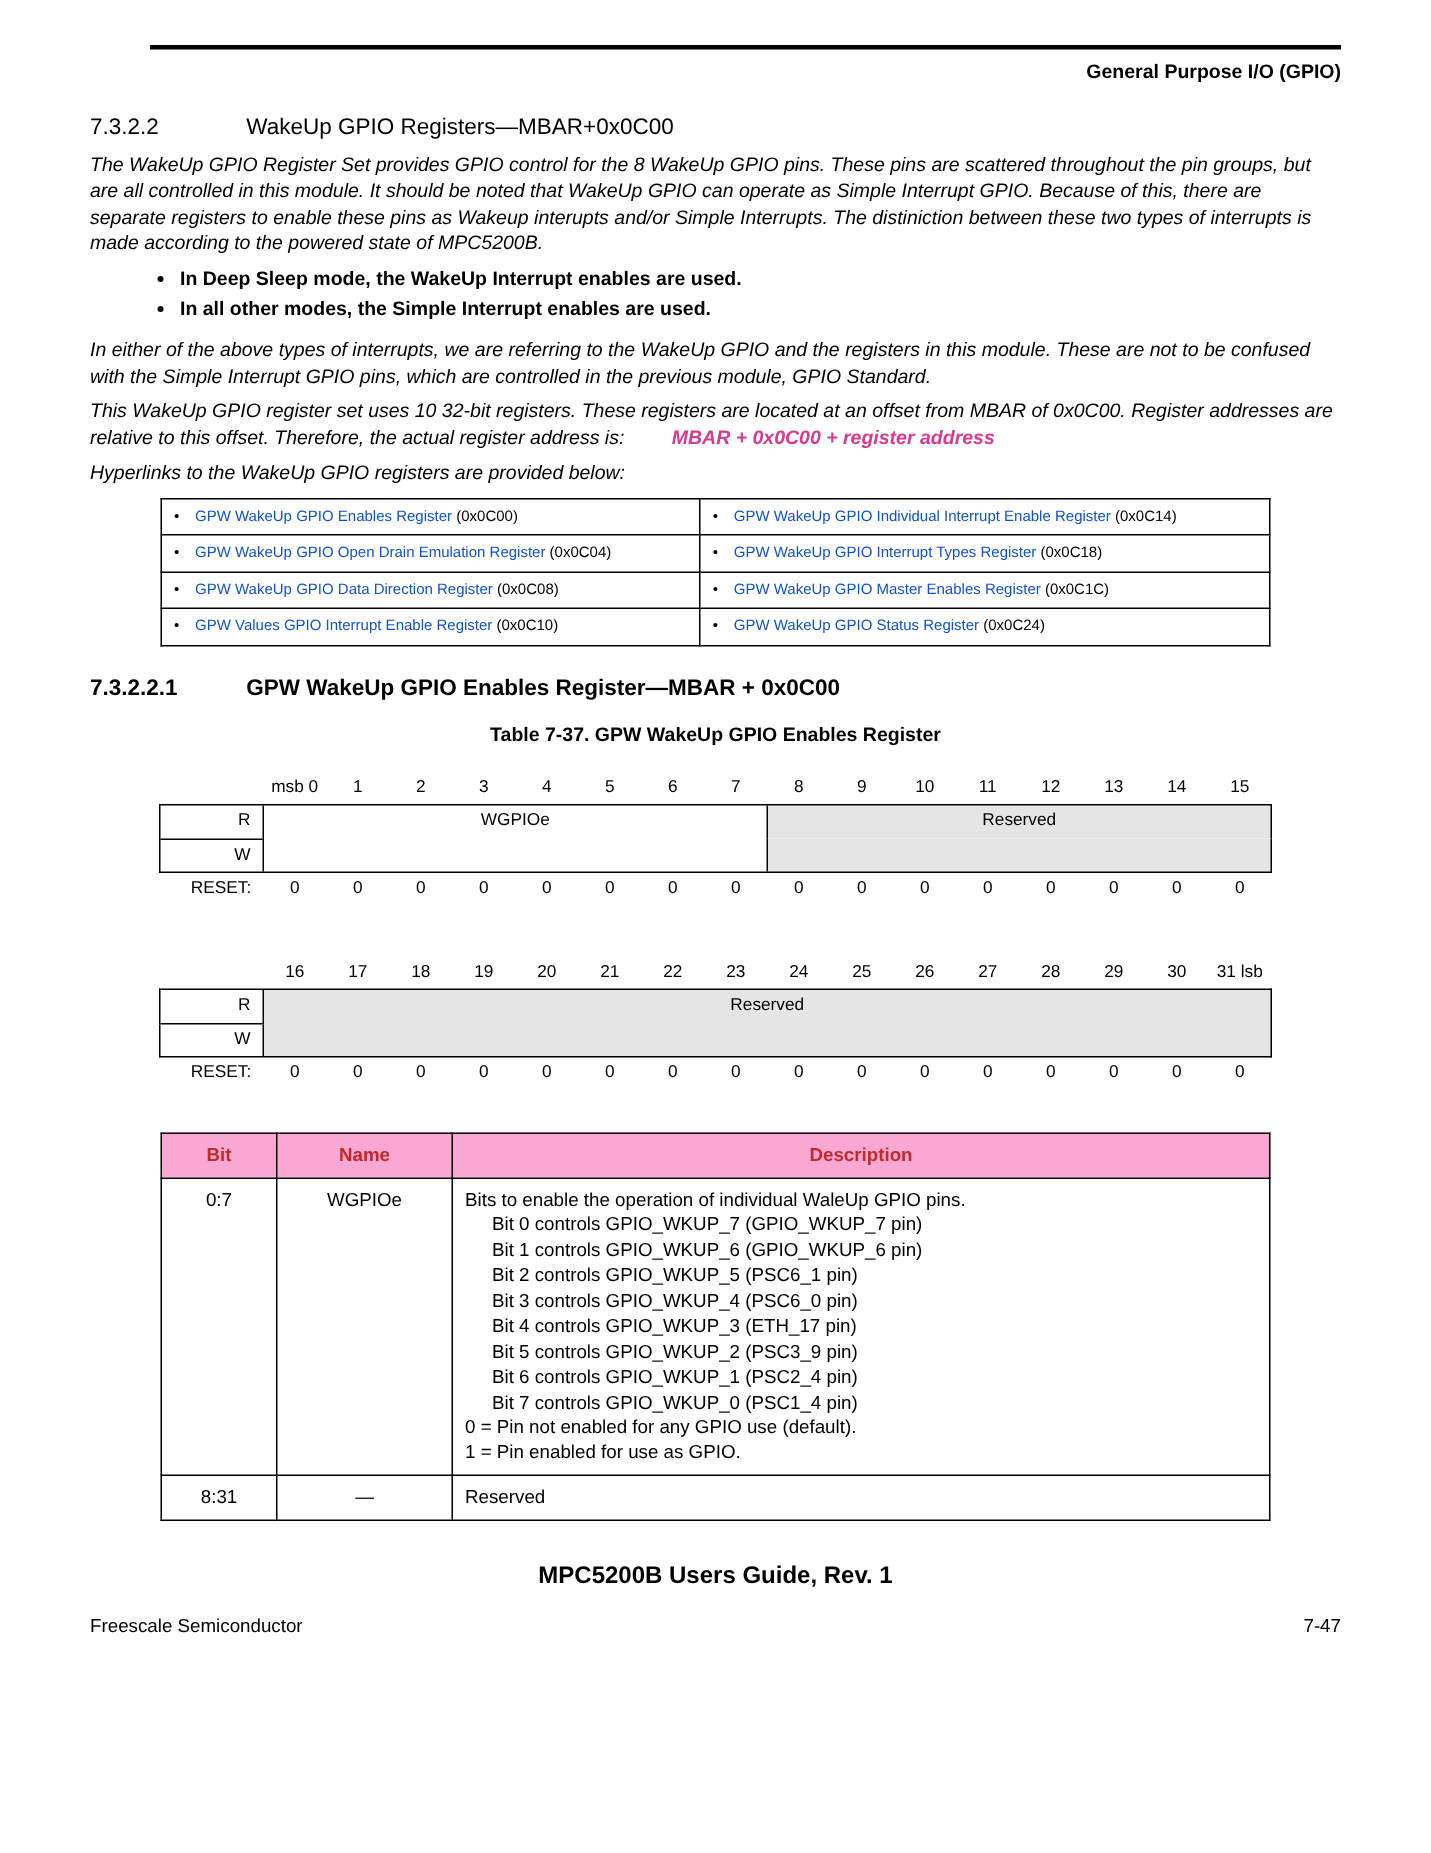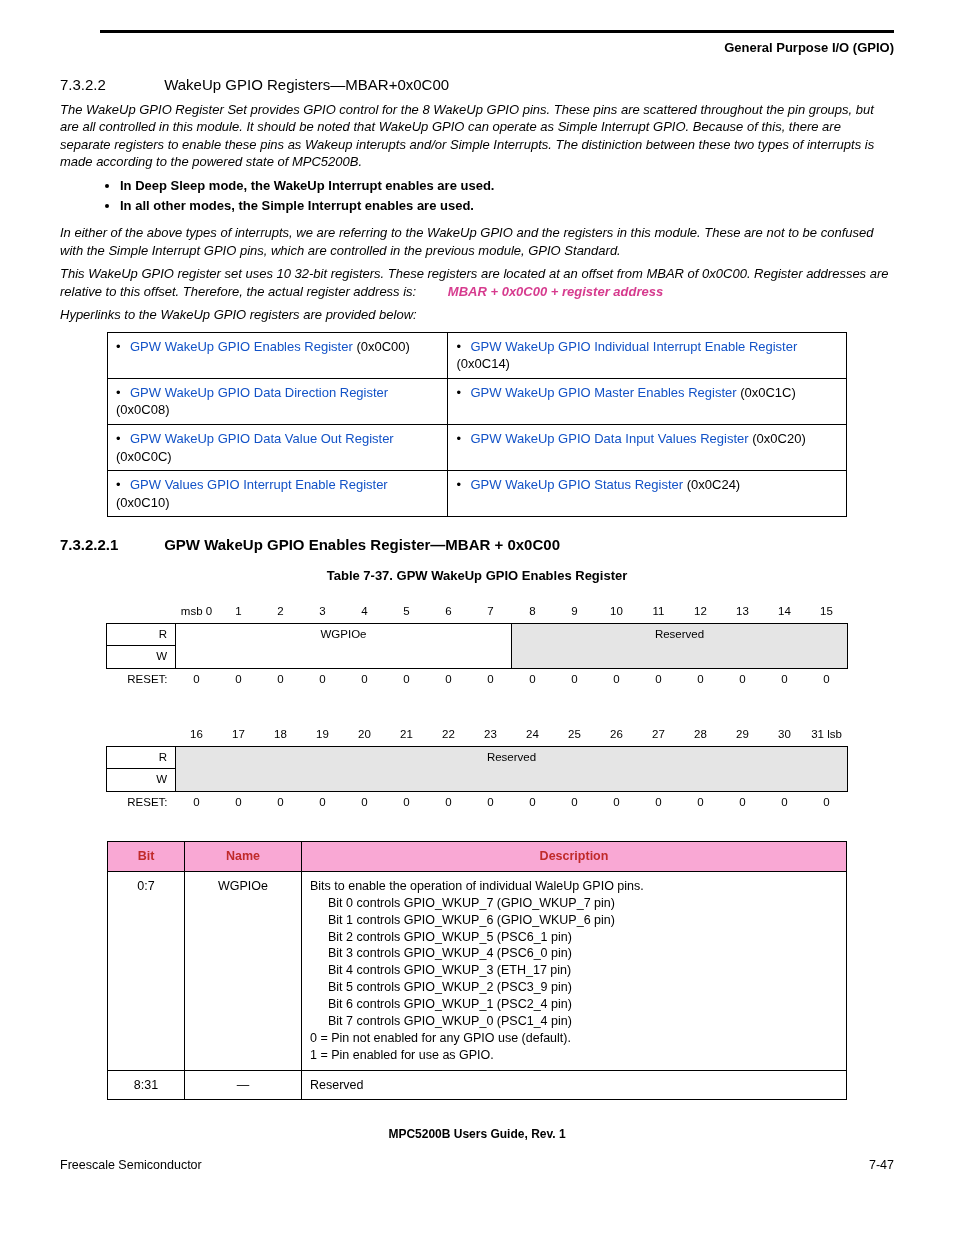--- a/index.html
+++ b/index.html
@@ -43,21 +43,21 @@
 
   table.hyperlinks {
     border-collapse: collapse;
     margin: 8px auto 0 auto;
     width: 740px;
   }
   table.hyperlinks td {
     border: 1px solid #000;
     padding: 5px 8px;
     vertical-align: top;
-    font-size: 13px;
+    font-size: 10px;
   }
   .bullet-dot { display:inline-block; width:14px; }
 
   .table-caption {
     text-align: center;
     font-weight: bold;
     font-size: 13px;
     margin: 12px 0 10px 0;
   }
 
@@ -104,21 +104,21 @@
     font-weight: bold;
     text-align: center;
   }
   table.desc td.bit { text-align:center; width:60px;}
   table.desc td.name { text-align:center; width:100px;}
   .indent { padding-left: 18px; display:block; }
 
   .footer-center {
     text-align: center;
     font-weight: bold;
-    font-size: 12px;
+    font-size: 16px;
     margin-top: 26px;
   }
   .footer-row {
     display: flex;
     justify-content: space-between;
     font-size: 12.5px;
     margin-top: 14px;
   }
 </style>
 </head>
@@ -148,26 +148,26 @@
 
 <p>Hyperlinks to the WakeUp GPIO registers are provided below:</p>
 
 <table class="hyperlinks">
   <tbody>
       <tr>
     <td><span class="bullet-dot">•</span><span class="link">GPW WakeUp GPIO Enables Register</span><span> (0x0C00)</span></td>
     <td><span class="bullet-dot">•</span><span class="link">GPW WakeUp GPIO Individual Interrupt Enable Register</span> <span>(0x0C14)</span></td>
   </tr>
   <tr>
+    <td><span class="bullet-dot">•</span><span class="link">GPW WakeUp GPIO Open Drain Emulation Register</span> <span>(0x0C04)</span></td>
+    <td><span class="bullet-dot">•</span><span class="link">GPW WakeUp GPIO Interrupt Types Register</span><span> (0x0C18)</span></td>
+  </tr>
+  <tr>
     <td><span class="bullet-dot">•</span><span class="link">GPW WakeUp GPIO Data Direction Register</span><span> (0x0C08)</span></td>
     <td><span class="bullet-dot">•</span><span class="link">GPW WakeUp GPIO Master Enables Register</span><span> (0x0C1C)</span></td>
-  </tr>
-  <tr>
-    <td><span class="bullet-dot">•</span><span class="link">GPW WakeUp GPIO Data Value Out Register</span><span> (0x0C0C)</span></td>
-    <td><span class="bullet-dot">•</span><span class="link">GPW WakeUp GPIO Data Input Values Register</span><span> (0x0C20)</span></td>
   </tr>
   <tr>
     <td><span class="bullet-dot">•</span><span class="link">GPW Values GPIO Interrupt Enable Register</span><span> (0x0C10)</span></td>
     <td><span class="bullet-dot">•</span><span class="link">GPW WakeUp GPIO Status Register</span><span> (0x0C24)</span></td>
   </tr>
 </tbody>
   </table>
 
 <h3>
   <span class="secno">7.3.2.2.1</span>

